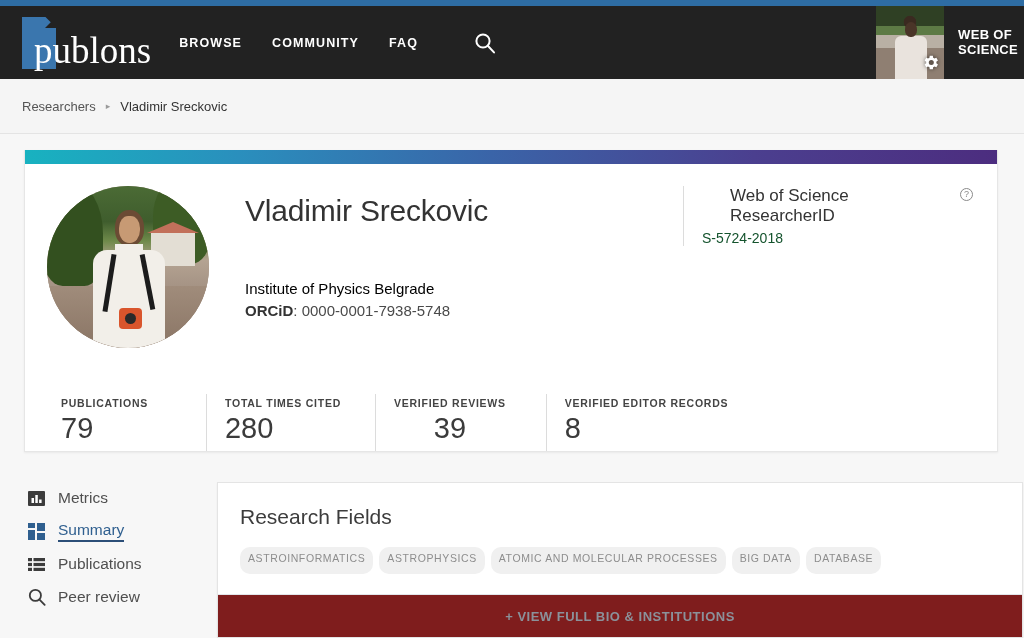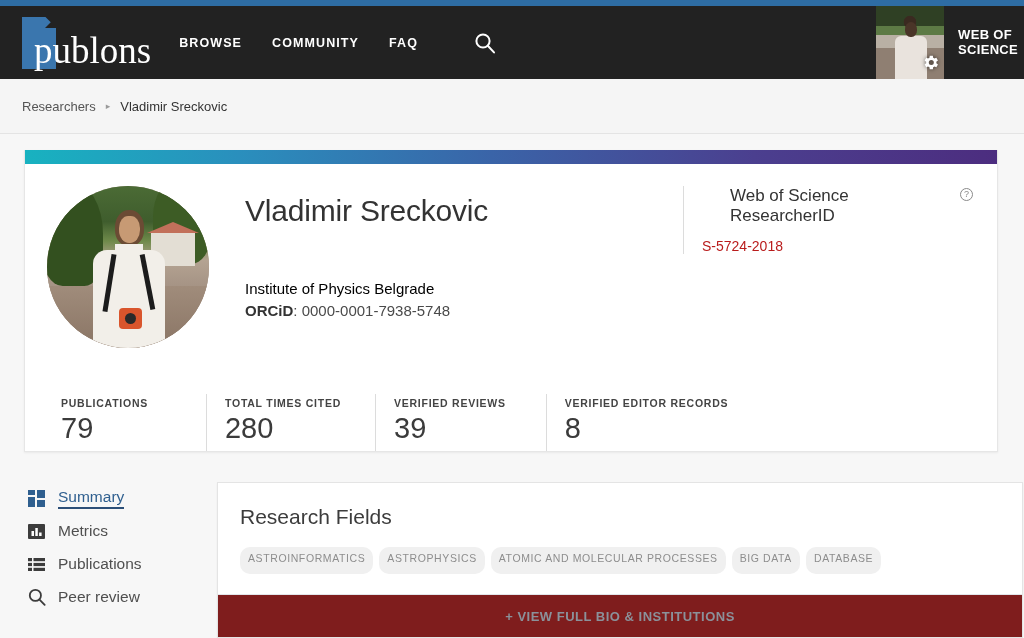--- a/index.html
+++ b/index.html
@@ -261,22 +261,22 @@
   .rid-title {
     font-size: 17px;
     color: #333;
     display: flex;
     align-items: flex-start;
     gap: 6px;
     margin-left: 28px;
   }
   .rid-val {
     font-size: 14px;
-    color: #b91c1c;
-    margin-top: 12px;
+    color: #14532d;
+    margin-top: 4px;
   }
   .help-icon {
     display: inline-block;
     width: 13px; height: 13px;
     border: 1px solid #8a8a8a;
     border-radius: 50%;
     color: #8a8a8a;
     font-size: 9px;
     line-height: 11px;
     text-align: center;
@@ -307,21 +307,21 @@
   }
   .stat-value {
     font-size: 29px;
     color: #3b3b3b;
     font-weight: normal;
     margin-top: 4px;
     line-height: 1.1;
   }
   .stat-pub { padding-right: 58px; }
   .stat-cited { padding-right: 34px; }
-  .stat-rev { padding-right: 40px; }
+  .stat-rev { padding-right: 40px; text-align: center; }
 
   
   .lower {
     display: flex;
     margin-top: 30px;
   }
   .sidebar {
     width: 170px;
     flex: 0 0 170px;
     padding-left: 3px;
@@ -496,42 +496,42 @@
         <div class="stat-label">VERIFIED EDITOR RECORDS</div>
         <div class="stat-value">8</div>
       </div>
     </div>
   </div>
 
   <div class="lower">
 
     <div class="sidebar">
 
+      <div class="side-item">
+        <span class="side-ico">
+          <svg width="17" height="17" viewBox="0 0 17 17">
+            <rect x="0" y="1" width="17" height="15" rx="1" fill="#3c3c3c"></rect>
+            <rect x="3.5" y="8" width="2.5" height="5" fill="#ffffff"></rect>
+            <rect x="7.3" y="5" width="2.5" height="8" fill="#ffffff"></rect>
+            <rect x="11.1" y="9.5" width="2.5" height="3.5" fill="#ffffff"></rect>
+          </svg>
+        </span>
+        <span class="side-label">Metrics</span>
+      </div>
+
       <div class="side-item active">
         <span class="side-ico">
           <svg width="17" height="17" viewBox="0 0 17 17">
             <rect x="0" y="0" width="7" height="5" fill="#2f5f8f"></rect>
             <rect x="9" y="0" width="8" height="8" fill="#2f5f8f"></rect>
             <rect x="0" y="7" width="7" height="10" fill="#2f5f8f"></rect>
             <rect x="9" y="10" width="8" height="7" fill="#2f5f8f"></rect>
           </svg>
         </span>
         <span class="side-label">Summary</span>
-      </div>
-
-      <div class="side-item">
-        <span class="side-ico">
-          <svg width="17" height="17" viewBox="0 0 17 17">
-            <rect x="0" y="1" width="17" height="15" rx="1" fill="#3c3c3c"></rect>
-            <rect x="3.5" y="8" width="2.5" height="5" fill="#ffffff"></rect>
-            <rect x="7.3" y="5" width="2.5" height="8" fill="#ffffff"></rect>
-            <rect x="11.1" y="9.5" width="2.5" height="3.5" fill="#ffffff"></rect>
-          </svg>
-        </span>
-        <span class="side-label">Metrics</span>
       </div>
 
       <div class="side-item">
         <span class="side-ico">
           <svg width="17" height="17" viewBox="0 0 17 17">
             <rect x="0" y="2" width="4" height="3.2" fill="#3c3c3c"></rect>
             <rect x="5.5" y="2" width="11.5" height="3.2" fill="#3c3c3c"></rect>
             <rect x="0" y="6.9" width="4" height="3.2" fill="#3c3c3c"></rect>
             <rect x="5.5" y="6.9" width="11.5" height="3.2" fill="#3c3c3c"></rect>
             <rect x="0" y="11.8" width="4" height="3.2" fill="#3c3c3c"></rect>

